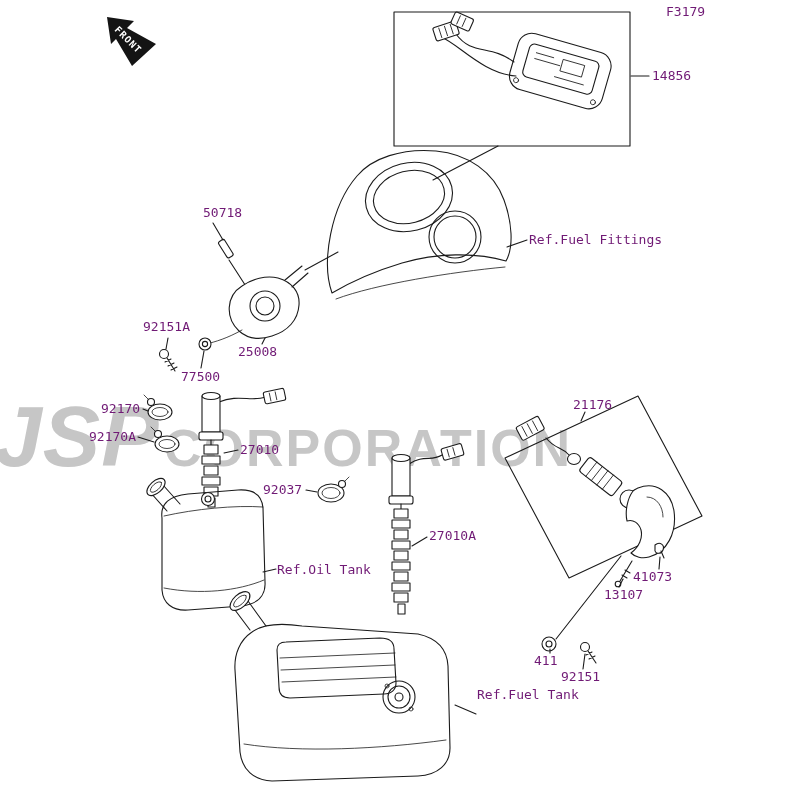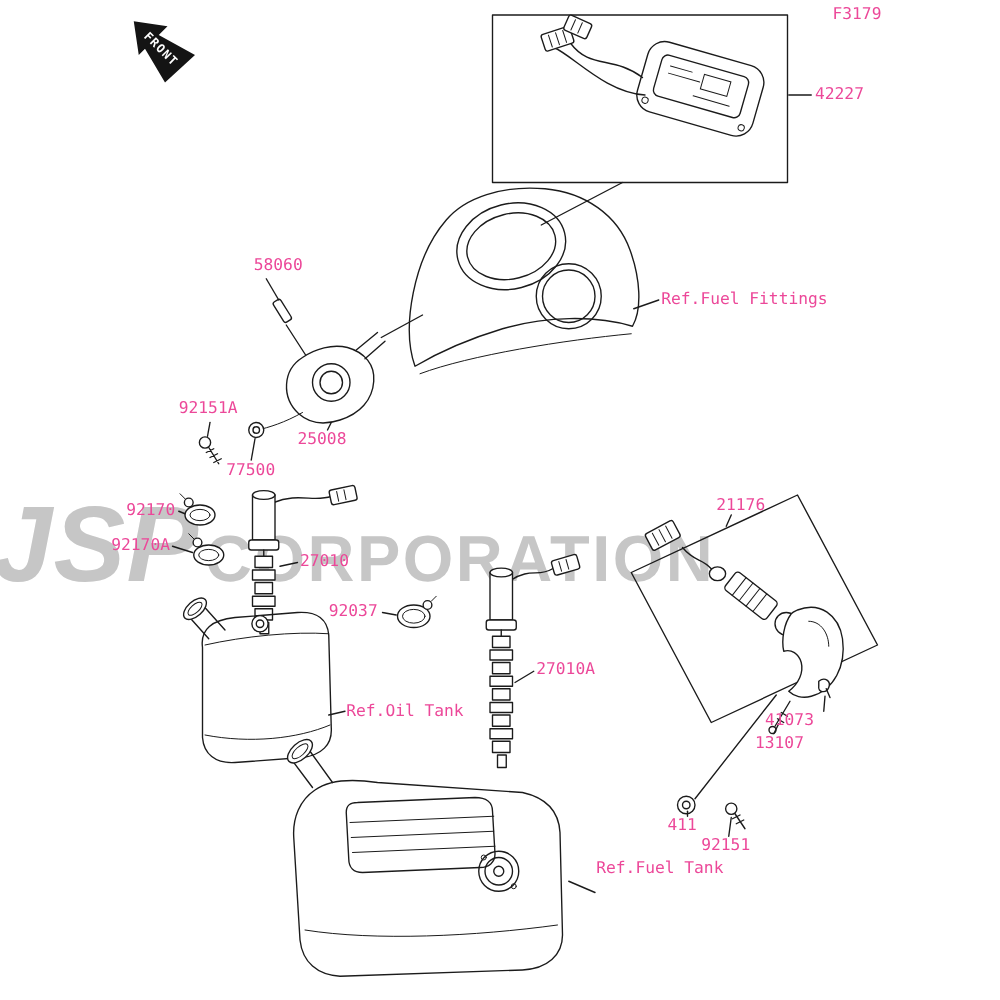--- a/index.html
+++ b/index.html
@@ -2,21 +2,21 @@
 <html><head>
 <meta charset="utf-8">
 <style>
   html,body{margin:0;padding:0;}
   body{
     width:800px;height:800px;position:relative;overflow:hidden;
     background:#ffffff;
     font-family:"DejaVu Sans Mono","Liberation Mono",monospace;
   }
   .lbl{
-    position:absolute;font-size:13px;color:#ec4899;white-space:nowrap;
+    position:absolute;font-size:13px;color:#701a75;white-space:nowrap;
     z-index:3;line-height:1.1;
   }
   .wm{
     position:absolute;top:393px;left:-6px;z-index:1;color:#c6c6c6;
     font-family:"Liberation Sans",sans-serif;font-weight:800;
     white-space:nowrap;line-height:1;user-select:none;
   }
   .wm .a{font-size:86px;font-style:italic;letter-spacing:1px;}
   .wm .b{font-size:52px;letter-spacing:2px;}
   svg.art{position:absolute;left:0;top:0;z-index:2;}
@@ -245,30 +245,30 @@
     <circle class="thin" cx="387" cy="686" r="2"></circle>
     <circle class="thin" cx="411" cy="709" r="2"></circle>
     <path class="thin" d="M244,744 C300,753 380,749 446,740"></path>
     <path class="ln" d="M476,714 L455,705"></path>
   </g>
 
 </svg>
 
 <div class="front-txt">FRONT</div>
 <div class="lbl" style="left:666px;top:5px">F3179</div>
-<div class="lbl" style="left:652px;top:69px">42227</div>
+<div class="lbl" style="left:652px;top:69px">14856</div>
 <div class="lbl" style="left:529px;top:233px">Ref.Fuel Fittings</div>
-<div class="lbl" style="left:203px;top:206px">58060</div>
+<div class="lbl" style="left:203px;top:206px">50718</div>
 <div class="lbl" style="left:143px;top:320px">92151A</div>
 <div class="lbl" style="left:238px;top:345px">25008</div>
 <div class="lbl" style="left:181px;top:370px">77500</div>
 <div class="lbl" style="left:101px;top:402px">92170</div>
 <div class="lbl" style="left:89px;top:430px">92170A</div>
 <div class="lbl" style="left:240px;top:443px">27010</div>
 <div class="lbl" style="left:263px;top:483px">92037</div>
 <div class="lbl" style="left:429px;top:529px">27010A</div>
 <div class="lbl" style="left:573px;top:398px">21176</div>
-<div class="lbl" style="left:612px;top:570px">41073</div>
+<div class="lbl" style="left:633px;top:570px">41073</div>
 <div class="lbl" style="left:604px;top:588px">13107</div>
 <div class="lbl" style="left:534px;top:654px">411</div>
 <div class="lbl" style="left:561px;top:670px">92151</div>
 <div class="lbl" style="left:277px;top:563px">Ref.Oil Tank</div>
 <div class="lbl" style="left:477px;top:688px">Ref.Fuel Tank</div>
 
 </body></html>

